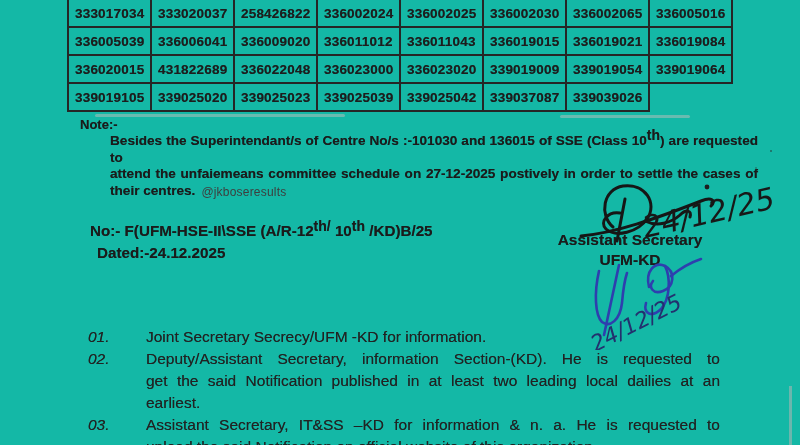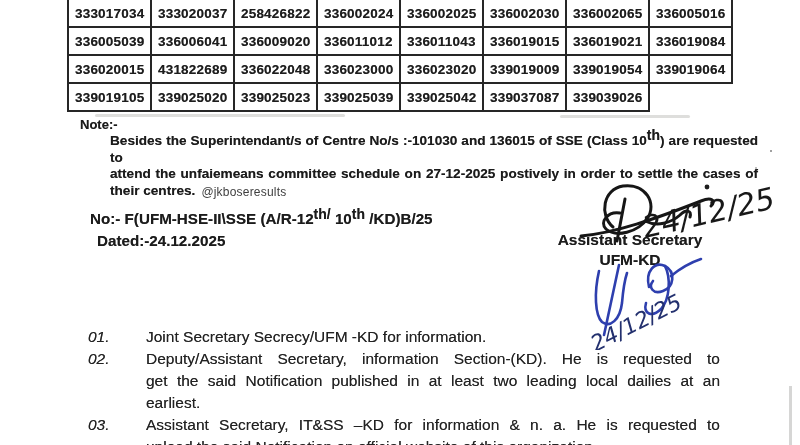--- a/index.html
+++ b/index.html
@@ -1,18 +1,18 @@
 <!DOCTYPE html>
 <html><head>
 <meta charset="utf-8">
 <style>
   html,body{margin:0;padding:0;background:#e8e8e6;}
   .page{
     position:relative;width:800px;height:445px;overflow:hidden;
-    background:#ffffff;color:#1b1b1b;
+    background:#14b8a6;color:#1b1b1b;
     font-family:"Liberation Sans",sans-serif;
   }
   .scan{text-shadow:0 0 .5px rgba(25,25,25,.6);}
   
   table.centres{
     position:absolute;left:67px;top:-2px;width:666px;
     border-collapse:collapse;table-layout:fixed;
   }
   table.centres td{
     border:2px solid #262626;height:26px;padding:0 0 0 6px;
@@ -22,21 +22,21 @@
   table.centres td.empty{border-right:none;border-bottom:none;}
   
   .note-label{position:absolute;left:80px;top:117px;font-size:13px;font-weight:bold;}
   .note-para{position:absolute;left:110px;top:132px;width:648px;
     font-size:13.6px;font-weight:bold;line-height:16.5px;}
   .note-para .just{text-align:justify;text-align-last:justify;}
   sup.sp{font-size:14px;vertical-align:baseline;position:relative;top:-5px;font-weight:bold;}
   .watermark{font-weight:400;font-size:12px;color:#3e3e3e;letter-spacing:.2px;
     margin-left:6px;text-shadow:none;position:relative;top:1px;}
   
-  .no-block{position:absolute;left:90px;top:208px;font-size:15.2px;font-weight:bold;line-height:21px;}
+  .no-block{position:absolute;left:90px;top:220px;font-size:15.2px;font-weight:bold;line-height:21px;}
   .no-block .dated{padding-left:7px;}
   
   .sig-block{position:absolute;left:538px;top:230px;width:184px;text-align:center;
     font-weight:bold;font-size:15.5px;line-height:20px;z-index:1;}
   .sig-svg{position:absolute;left:555px;top:175px;z-index:2;}
   
   .list{position:absolute;left:88px;top:326px;width:632px;font-size:15.5px;color:#222;}
   .li{display:flex;}
   .li .num{flex:0 0 50px;line-height:22px;font-style:italic;}
   .li .txt{flex:1;margin-left:8px;}

